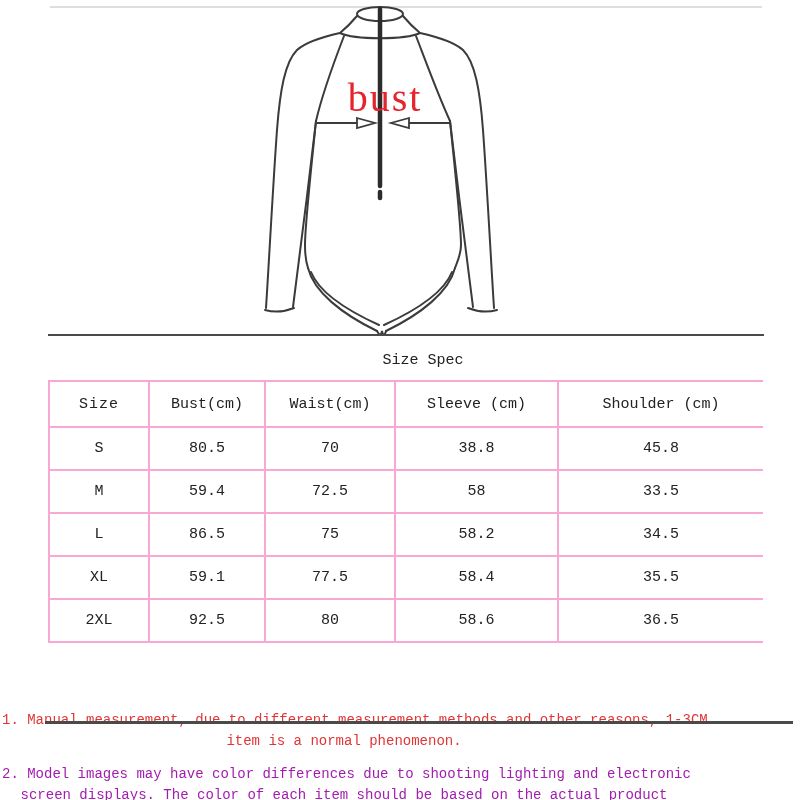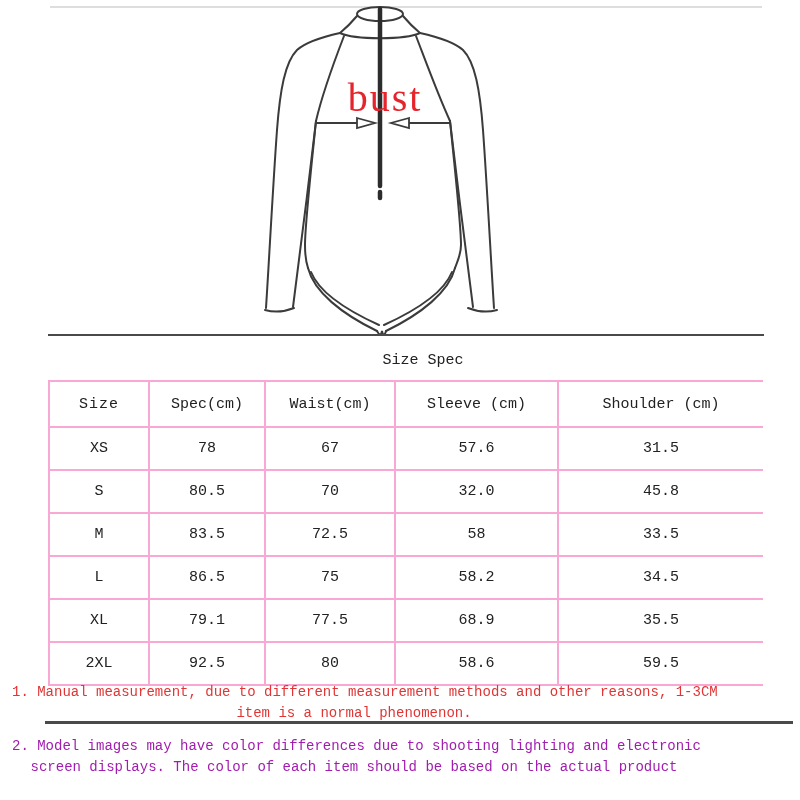--- a/index.html
+++ b/index.html
@@ -14,21 +14,21 @@
   .spec-title{position:absolute;left:0;top:352px;width:800px;text-align:center;
         font-size:15px;padding-left:46px;box-sizing:border-box;color:#222;}
   table.size-table{position:absolute;left:48px;top:380px;border-collapse:collapse;table-layout:fixed;}
   table.size-table th, table.size-table td{
         border:2px solid #f9a8d4;text-align:center;vertical-align:middle;
         font-weight:normal;font-size:15px;padding:0;color:#222;}
   table.size-table th:last-child, table.size-table td:last-child{border-right:none;}
   table.size-table thead th{height:44px;}
   table.size-table tbody td{height:41px;}
   th.size-head{font-size:27px;letter-spacing:1px;color:#333;}
-  .notes{position:absolute;left:12px;width:684px;text-align:center;}
+  .notes{position:absolute;left:2px;width:684px;text-align:center;margin-top:28px;}
   .note{line-height:21px;font-size:14px;}
   .note div{white-space:nowrap;}
   .note-1{top:682px;}
   .note-2{top:736px;}
   .note-divider{position:absolute;left:45px;top:721px;width:748px;height:3px;background:#4a4a4a;}
 </style>
 </head>
 <body>
 
 <div class="page">
@@ -84,68 +84,61 @@
     <colgroup>
       <col style="width:100px">
         <col style="width:116px">
         <col style="width:130px">
       <col style="width:163px">
         <col style="width:205px">
     </colgroup>
     <thead>
       <tr>
         <th class="size-head">Size</th>
-        <th>Spec(cm)</th>
+        <th>Bust(cm)</th>
         <th>Waist(cm)</th>
         <th>Sleeve (cm)</th>
         <th>Shoulder (cm)</th>
       </tr>
     </thead>
     <tbody>
       <tr>
-        <td>XS</td>
-        <td>78</td>
-        <td>67</td>
-        <td>57.6</td>
-        <td>31.5</td>
-      </tr>
-      <tr>
         <td>S</td>
         <td>80.5</td>
         <td>70</td>
-        <td>32.0</td>
+        <td>38.8</td>
         <td>45.8</td>
       </tr>
       <tr>
         <td>M</td>
-        <td>83.5</td>
+        <td>59.4</td>
         <td>72.5</td>
         <td>58</td>
         <td>33.5</td>
       </tr>
       <tr>
         <td>L</td>
         <td>86.5</td>
         <td>75</td>
         <td>58.2</td>
         <td>34.5</td>
       </tr>
       <tr>
         <td>XL</td>
-        <td>79.1</td>
+        <td>59.1</td>
         <td>77.5</td>
-        <td>68.9</td>
+        <td>58.4</td>
         <td>35.5</td>
       </tr>
       <tr>
         <td>2XL</td>
         <td>92.5</td>
         <td>80</td>
         <td>58.6</td>
-        <td>59.5</td>
+        <td>36.5</td>
       </tr>
     </tbody>
   </table>
 
   <div class="notes note note-1" style="position:absolute;color:#e13535;">
     <div>1. Manual measurement, due to different measurement methods and other reasons, 1-3CM</div>
     <div>item is a normal phenomenon.</div>
   </div>
 
   <div class="note-divider"></div>

